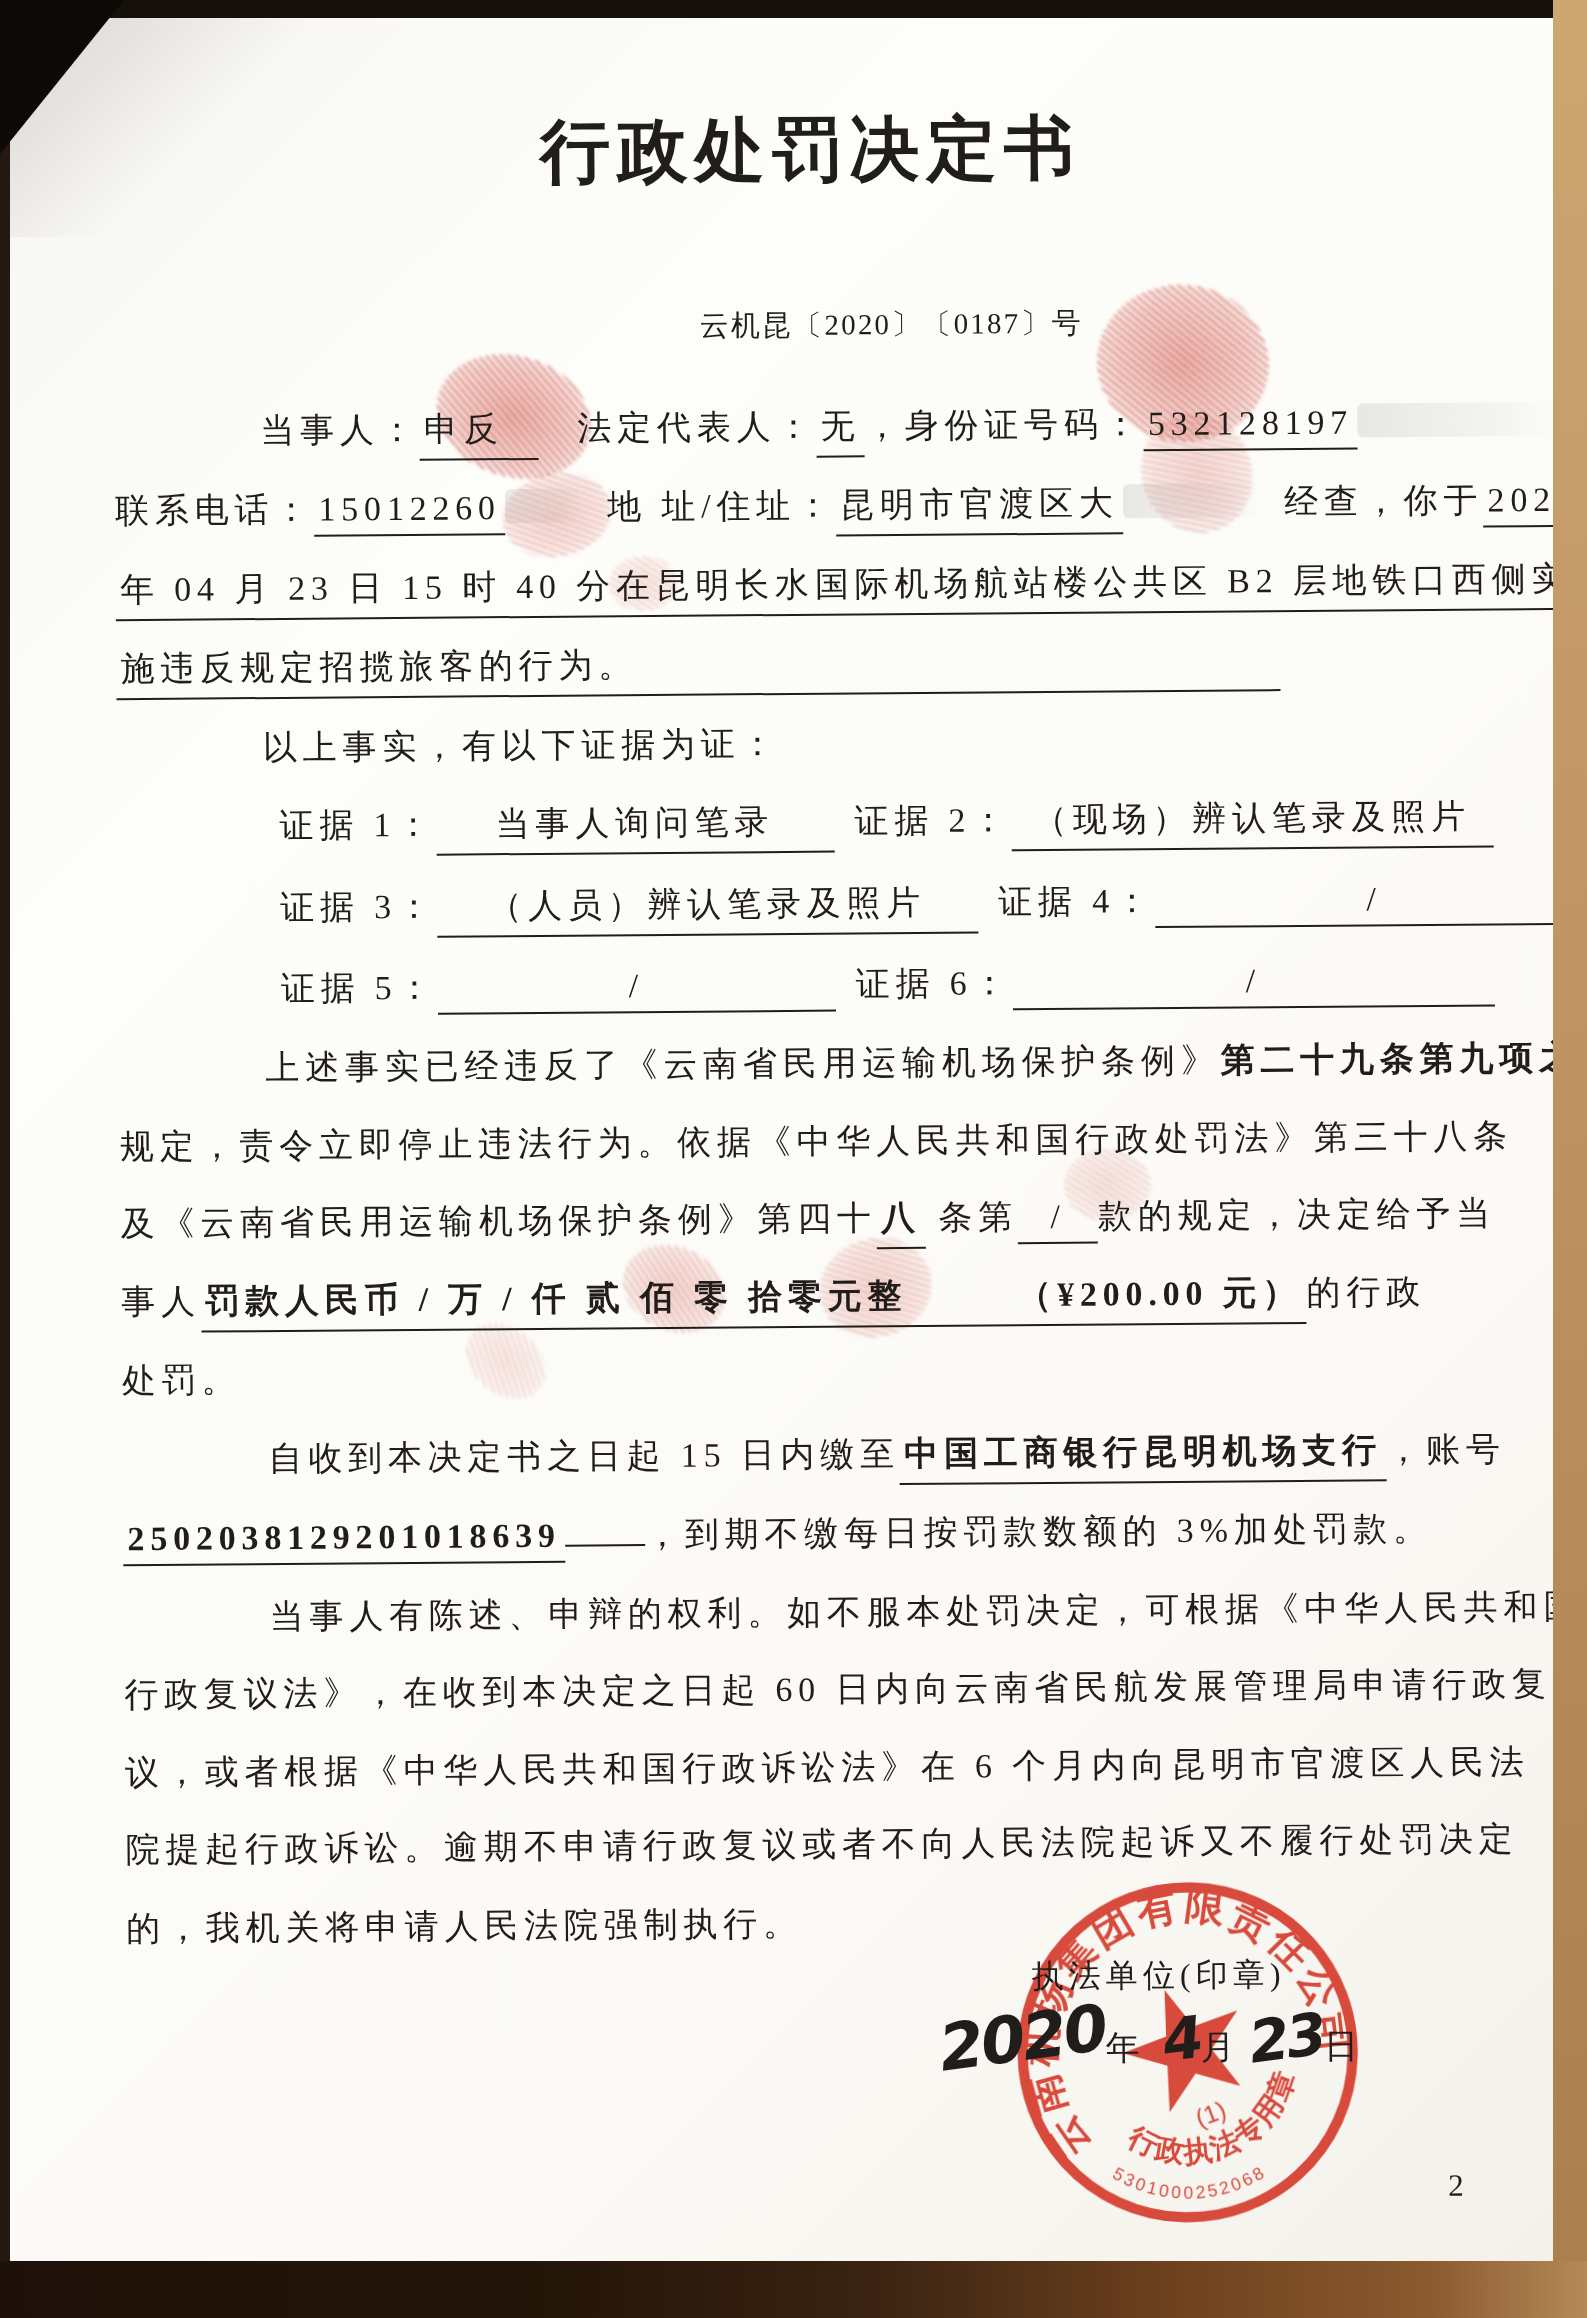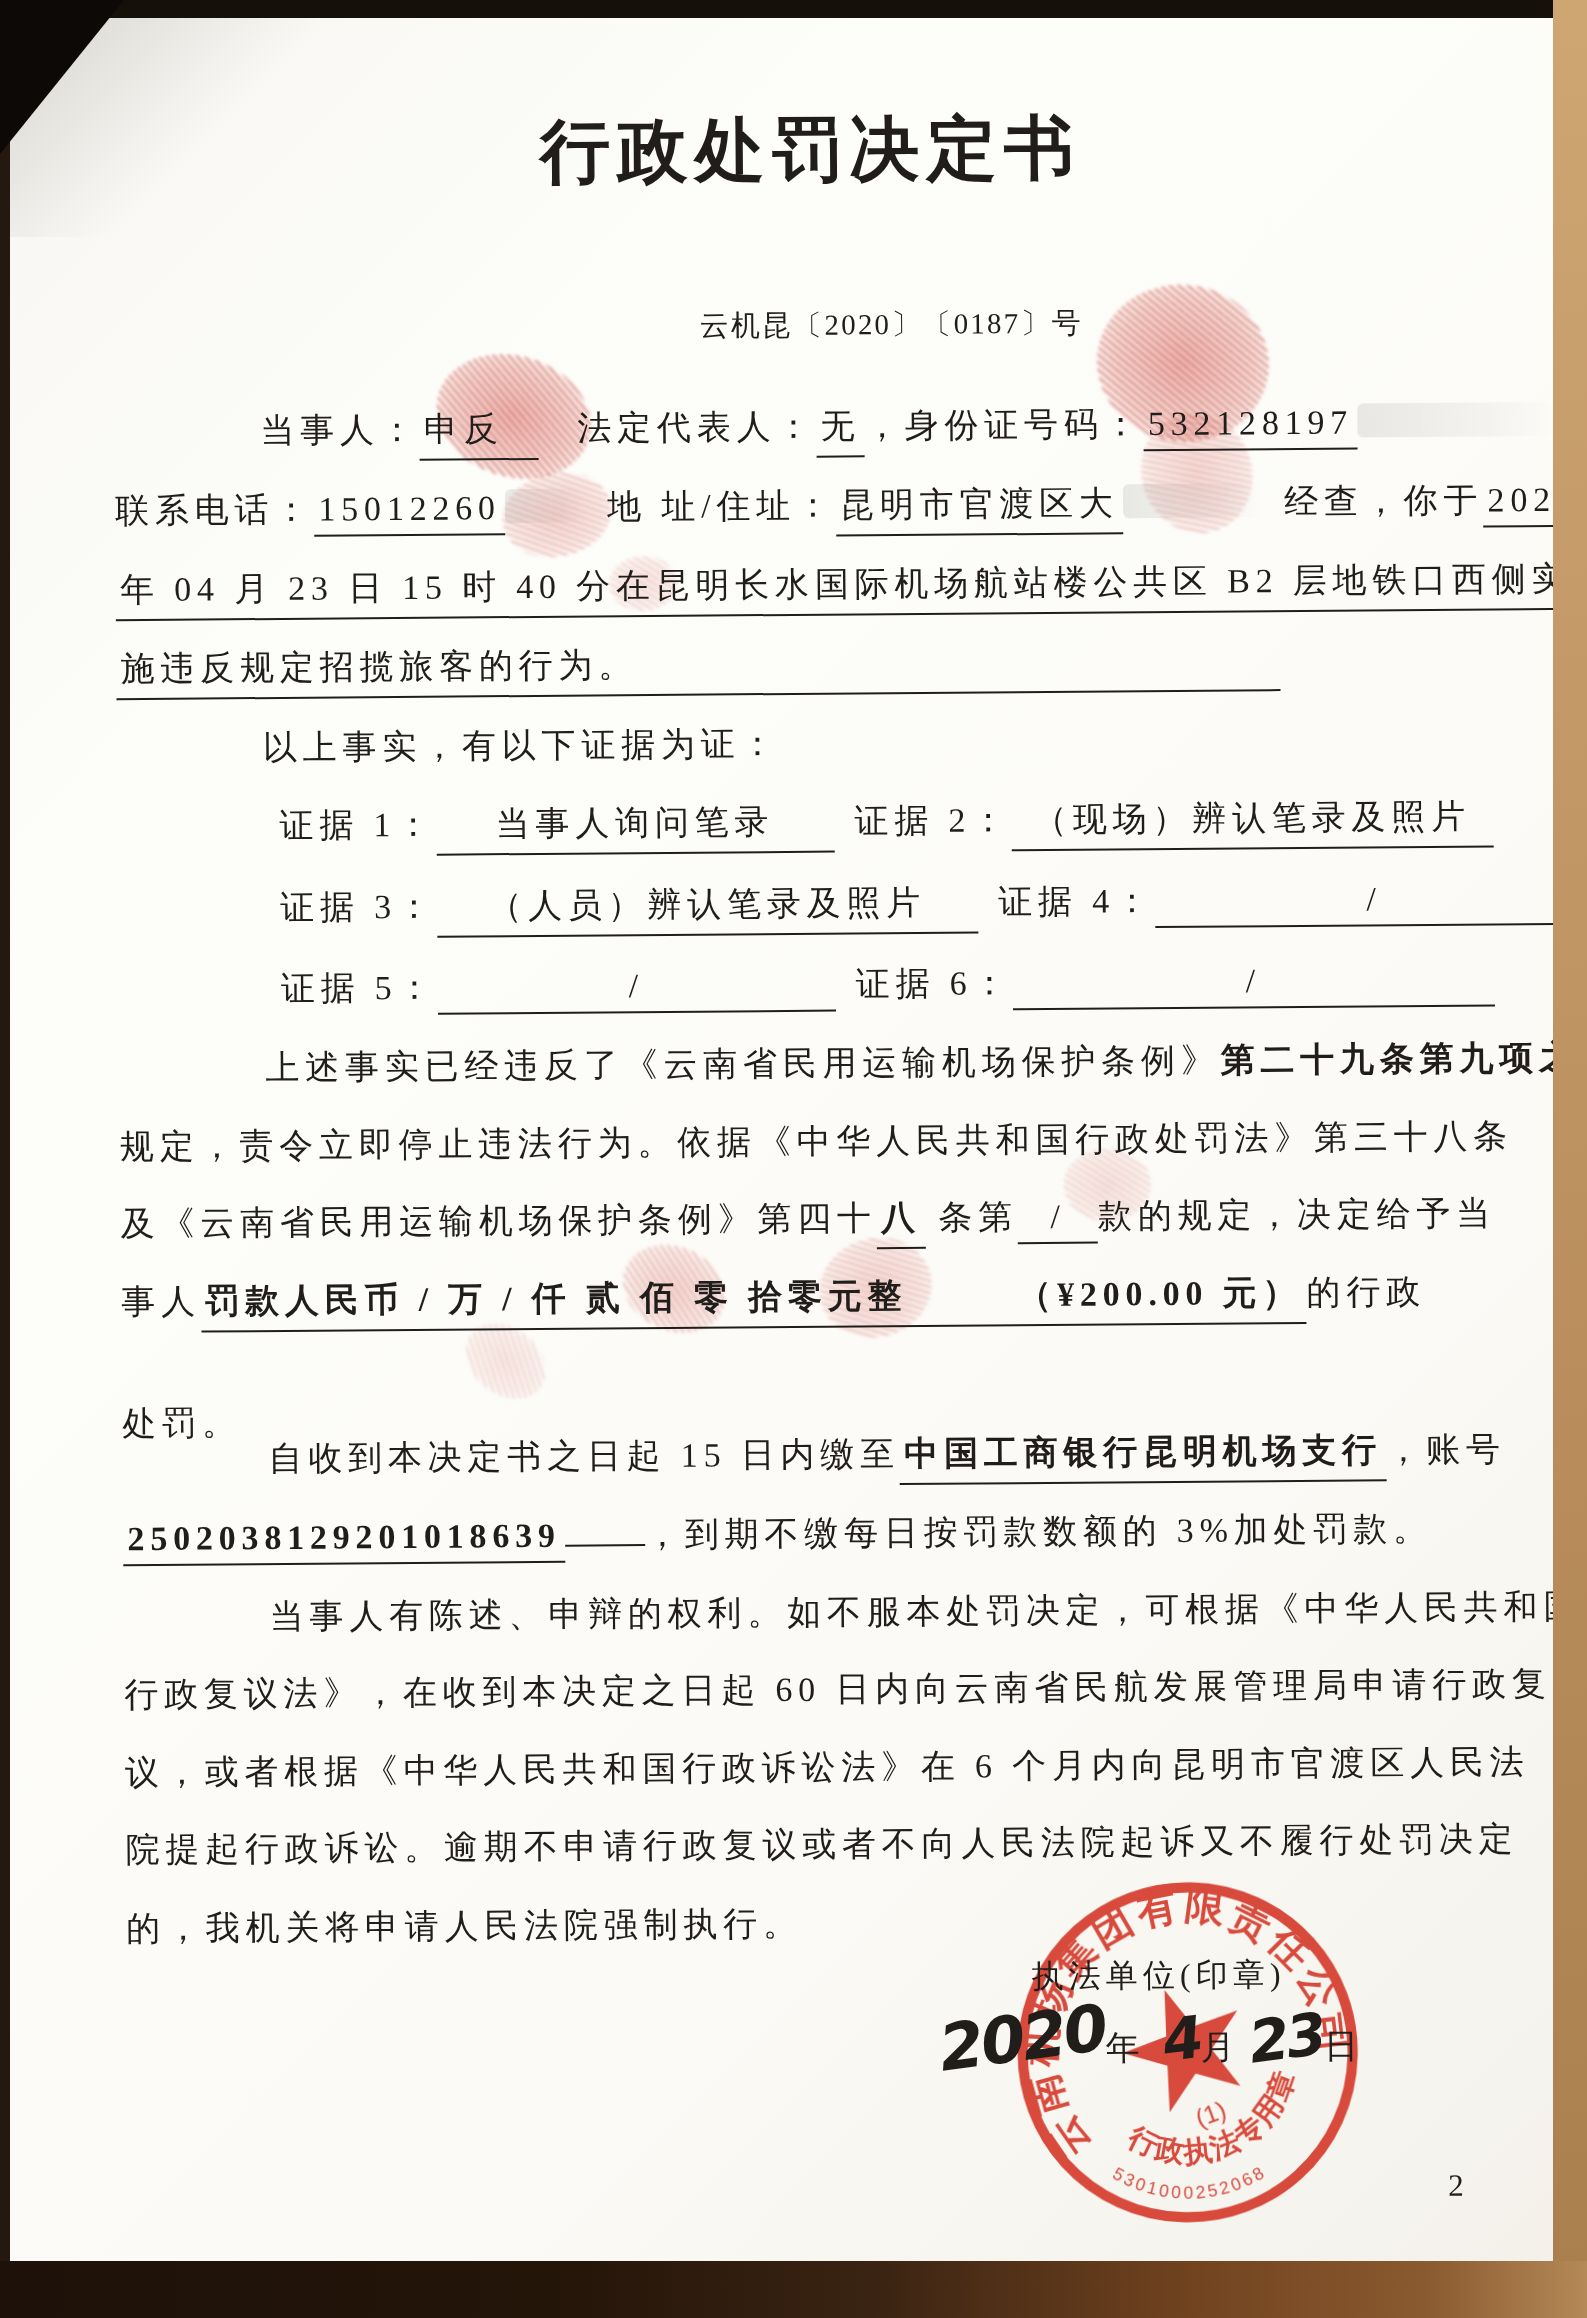--- a/index.html
+++ b/index.html
@@ -95,21 +95,21 @@
       </div>
       <div class="line zt" style="top:1101px">
         <span>规定，责令立即停止违法行为。依据《中华人民共和国行政处罚法》第三十八条</span>
       </div>
       <div class="line zt" style="top:1178px">
         <span>及《云南省民用运输机场保护条例》第四十</span><span class="ub b">八</span><span class="spacer" style="width:13px"></span><span>条第</span><span class="ub ev" style="width:80px">/</span><span>款的规定，决定给予当</span>
       </div>
       <div class="line zt" style="top:1256px">
         <span>事人</span><span class="ub"><span class="b">罚款人民币 / 万 / 仟 贰 佰 零 拾零元整</span><span class="spacer" style="width:110px"></span><span class="b">（¥200.00 元）</span></span><span>的行政</span>
       </div>
-      <div class="line zt" style="top:1378px">
+      <div class="line zt" style="top:1335px">
         <span>处罚。</span>
       </div>
 
       <div class="line zt" style="top:1414px">
         <span class="indent"></span><span>自收到本决定书之日起 15 日内缴至</span><span class="ub b">中国工商银行昆明机场支行</span><span>，账号</span>
       </div>
       <div class="line zt" style="top:1493px">
         <span class="ub b">2502038129201018639</span><span class="ub" style="width:80px;padding:0 0 5.8px 0"></span><span>，到期不缴每日按罚款数额的 3%加处罚款。</span>
       </div>
 

